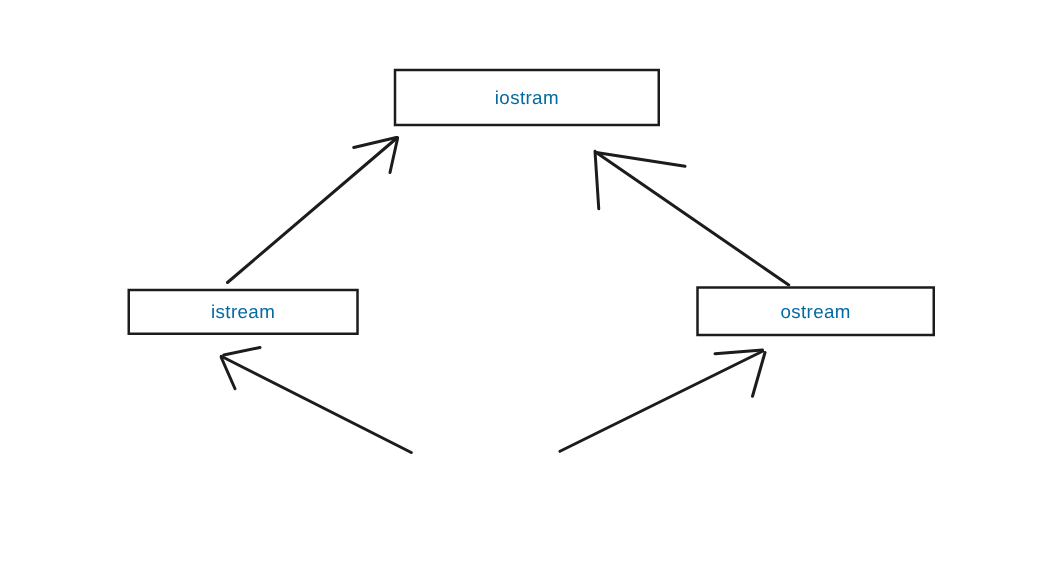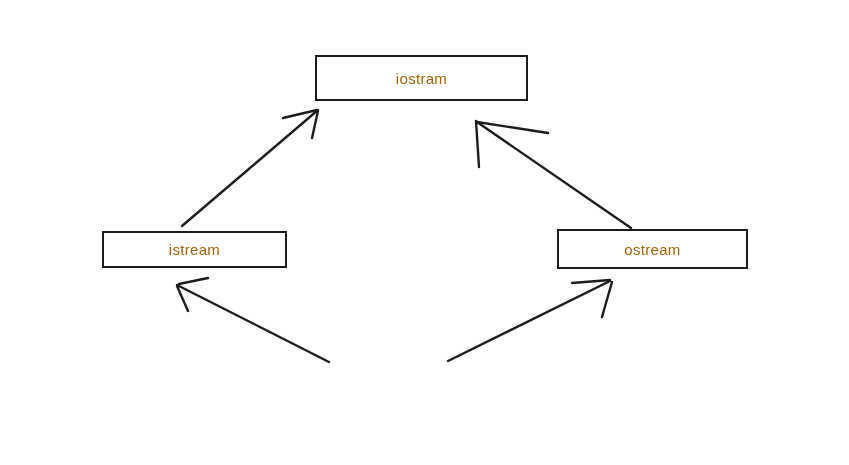--- a/index.html
+++ b/index.html
@@ -30,21 +30,21 @@
   }
   .node {
     position: absolute;
     box-sizing: border-box;
     border: 2px solid #1c1c1c;
     background: #ffffff;
     display: flex;
     align-items: center;
     justify-content: center;
     font-size: 15px;
-    color: #a16207;
+    color: #0369a1;
     letter-spacing: 0.3px;
   }
   .node-iostram { left: 315px; top: 55px;  width: 213px; height: 46px; }
   .node-istream { left: 102px; top: 231px; width: 185px; height: 37px; }
   .node-ostream { left: 557px; top: 229px; width: 191px; height: 40px; }
   .node-ios     { left: 280px; top: 369px; width: 252px; height: 42px; }
 </style>
 </head>
 <body>
 

